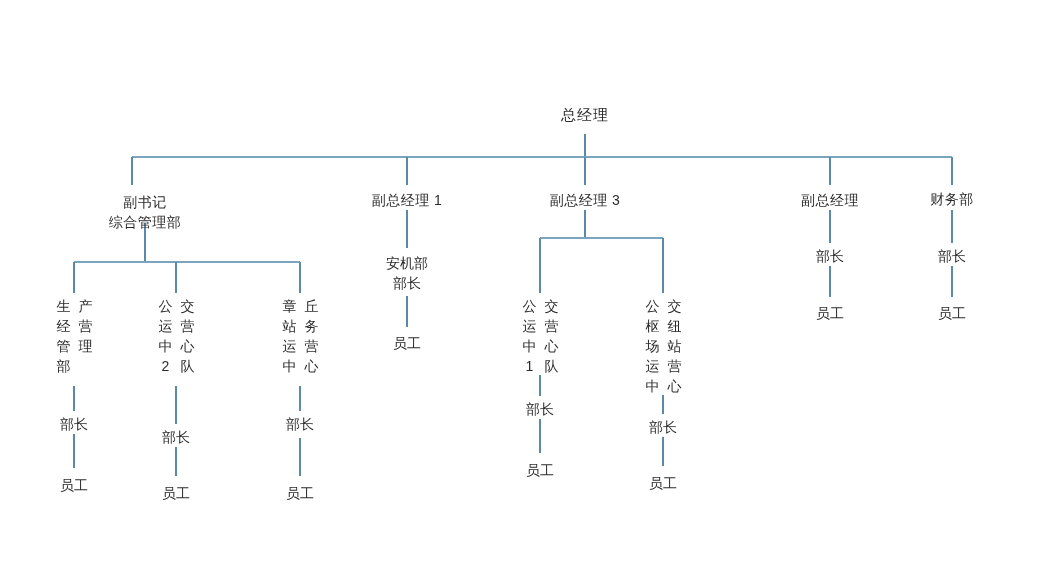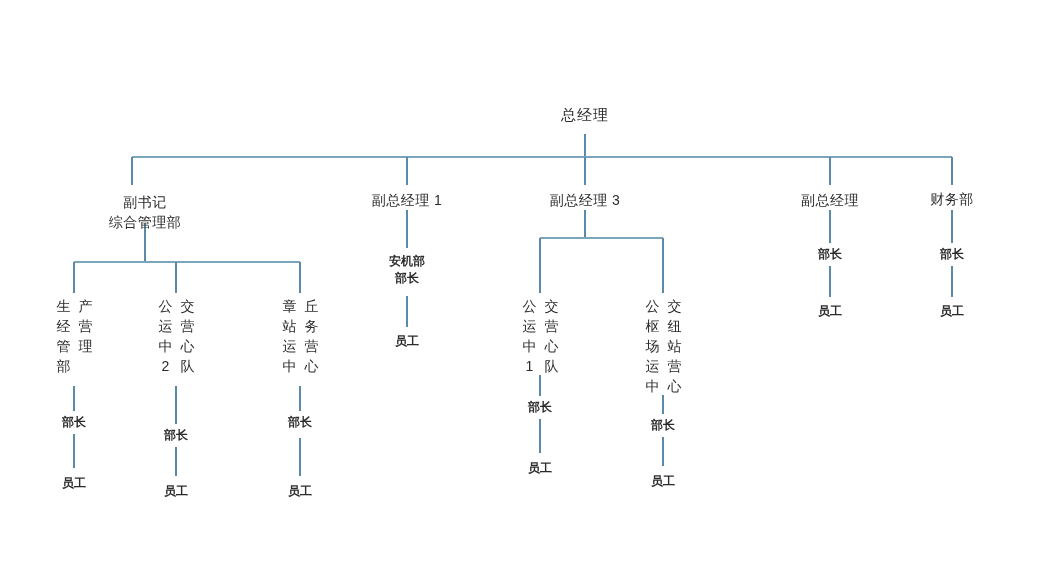--- a/index.html
+++ b/index.html
@@ -38,22 +38,21 @@
   }
   .node-root {
     font-size: 15px;
     letter-spacing: 1px;
   }
   .node-l2 {
     font-size: 14px;
     letter-spacing: 0.5px;
   }
   .node-plain {
-    font-size: 12px;
-    font-weight: bold;
+    font-size: 14px;
   }
   .node-line {
     display: block;
   }
   
   .vlabel {
     position: absolute;
     display: flex;
     flex-direction: row;
     gap: 7px;

